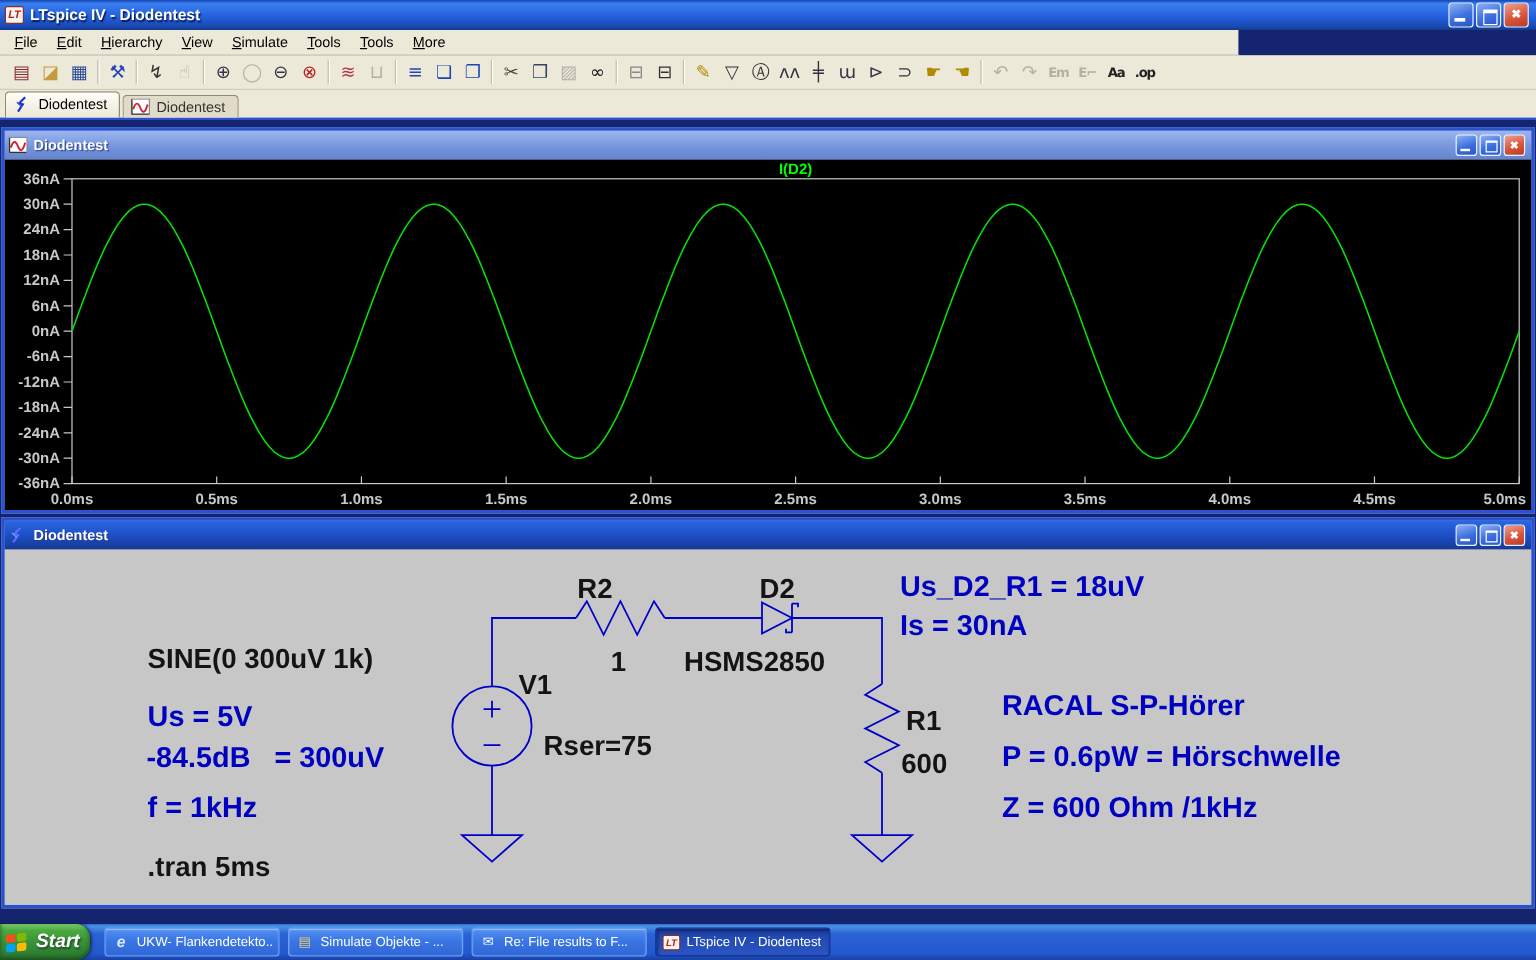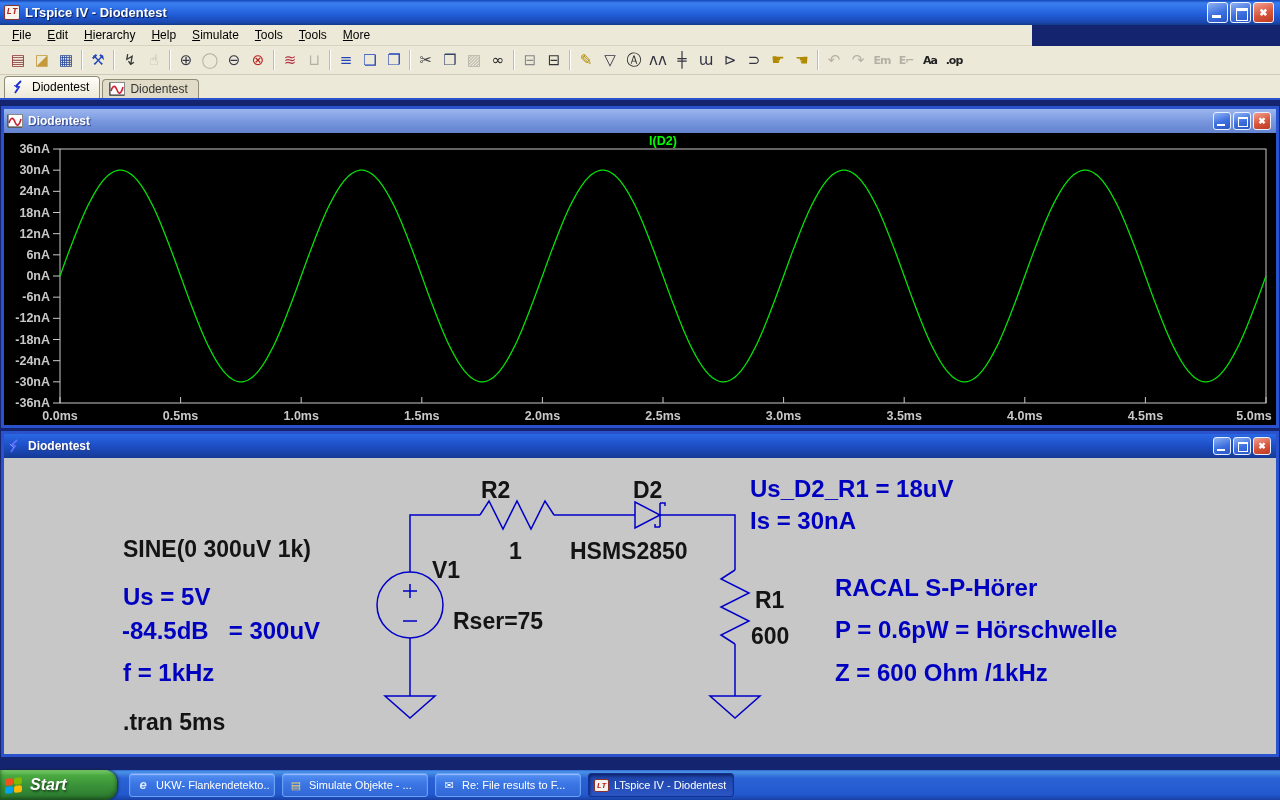--- a/index.html
+++ b/index.html
@@ -8,21 +8,21 @@
   .screen { position:relative; width:1280px; height:800px; background:#15246f; }
 
   
   .titlebar { position:absolute; left:0; top:0; width:1280px; height:25px;
     background:linear-gradient(180deg,#1445b4 0%,#3a7ef0 12%,#2360dd 55%,#1a47b0 90%,#123a85 100%);
     display:flex; align-items:center; padding:0 4px; }
   .titlebar .title { color:#fff; font-weight:bold; font-size:13px; margin-left:5px;
     text-shadow:1px 1px 1px #0a1a50; }
   .lt-logo { width:16px; height:15px; background:#f6f3ee; border:1px solid #88302a;
     color:#b3231c; font-size:9px; font-weight:bold; font-style:italic; line-height:13px;
-    text-align:center; border-radius:2px; flex:0 0 auto;font-family:Liberation Mono, monospace; }
+    text-align:center; border-radius:2px; flex:0 0 auto; }
   .winbtns { margin-left:auto; display:flex; gap:2px; padding-right:2px; }
   .wbtn { width:21px; height:21px; border-radius:3px; border:1px solid #eef4ff;
     background:linear-gradient(160deg,#8fb2f2 0%,#3c6fe0 55%,#2a56c4 100%);
     position:relative; color:#fff; text-align:center; font-size:10px; line-height:19px; font-weight:bold; }
   .wbtn.close { background:linear-gradient(160deg,#f0a090 0%,#d9563c 55%,#bb3a22 100%); }
   .wbtn.minb::before { content:""; position:absolute; left:4px; bottom:4px; width:9px; height:3px; background:#fff; }
   .wbtn.maxb::before { content:""; position:absolute; left:5px; top:5px; width:10px; height:9px;
     border:1px solid #fff; border-top:3px solid #fff; }
 
   
@@ -70,21 +70,21 @@
   svg text { font-family:"Liberation Sans", sans-serif; }
 
   #sch-window { top:431px; height:326px; }
   .sch-area { position:relative; width:1272px; height:296px; background:#c7c7c7; }
   .pre { white-space:pre; }
 
   
   .taskbar { position:absolute; left:0; top:770px; width:1280px; height:30px;
     background:linear-gradient(180deg,#3168d5 0%,#4993e5 6%,#2b63d6 28%,#2258cd 82%,#1941a5 100%);
     display:flex; align-items:center; }
-  .startbtn { height:30px; width:117px; border-radius:0 12px 12px 0; display:flex; align-items:center;
+  .startbtn { height:30px; width:75px; border-radius:0 12px 12px 0; display:flex; align-items:center;
     gap:6px; padding-left:4px;
     background:linear-gradient(180deg,#7fd06f 0%,#4aa93f 18%,#389038 55%,#2d7d30 90%,#225f25 100%);
     box-shadow:inset 0 -2px 4px #1c521f, 1px 0 3px #123; }
   .startbtn .stext { color:#fff; font-size:16px; font-weight:bold; font-style:italic;
     text-shadow:1px 2px 2px #1c4a1c; }
   .taskitems { display:flex; align-items:center; gap:7px; margin-left:12px; }
   .taskbtn { width:146px; height:24px; border-radius:3px; border:1px solid #6aa0f5;
     background:linear-gradient(180deg,#5590f2,#3a76e4 45%,#3167d6); display:flex; align-items:center;
     gap:5px; padding:0 5px; color:#fff; font-size:11px; white-space:nowrap; overflow:hidden;
     box-shadow:inset 0 1px 1px #9cc0ff; }
@@ -118,21 +118,21 @@
       <div class="wbtn minb"></div>
       <div class="wbtn maxb"></div>
       <div class="wbtn close">✖</div>
     </div>
   </div>
 
   <div class="menubar">
     <span class="menu-item">File</span>
     <span class="menu-item">Edit</span>
     <span class="menu-item">Hierarchy</span>
-    <span class="menu-item">Help</span>
+    <span class="menu-item">View</span>
     <span class="menu-item">Simulate</span>
     <span class="menu-item">Tools</span>
     <span class="menu-item">Tools</span>
     <span class="menu-item">More</span>
   </div>
 
   <div class="toolbar">
       <span class="tb-btn" style="color: rgb(138, 47, 47);">▤</span>
       <span class="tb-btn" style="color: rgb(196, 154, 60);">◪</span>
       <span class="tb-btn" style="color: rgb(42, 74, 154);">▦</span>

